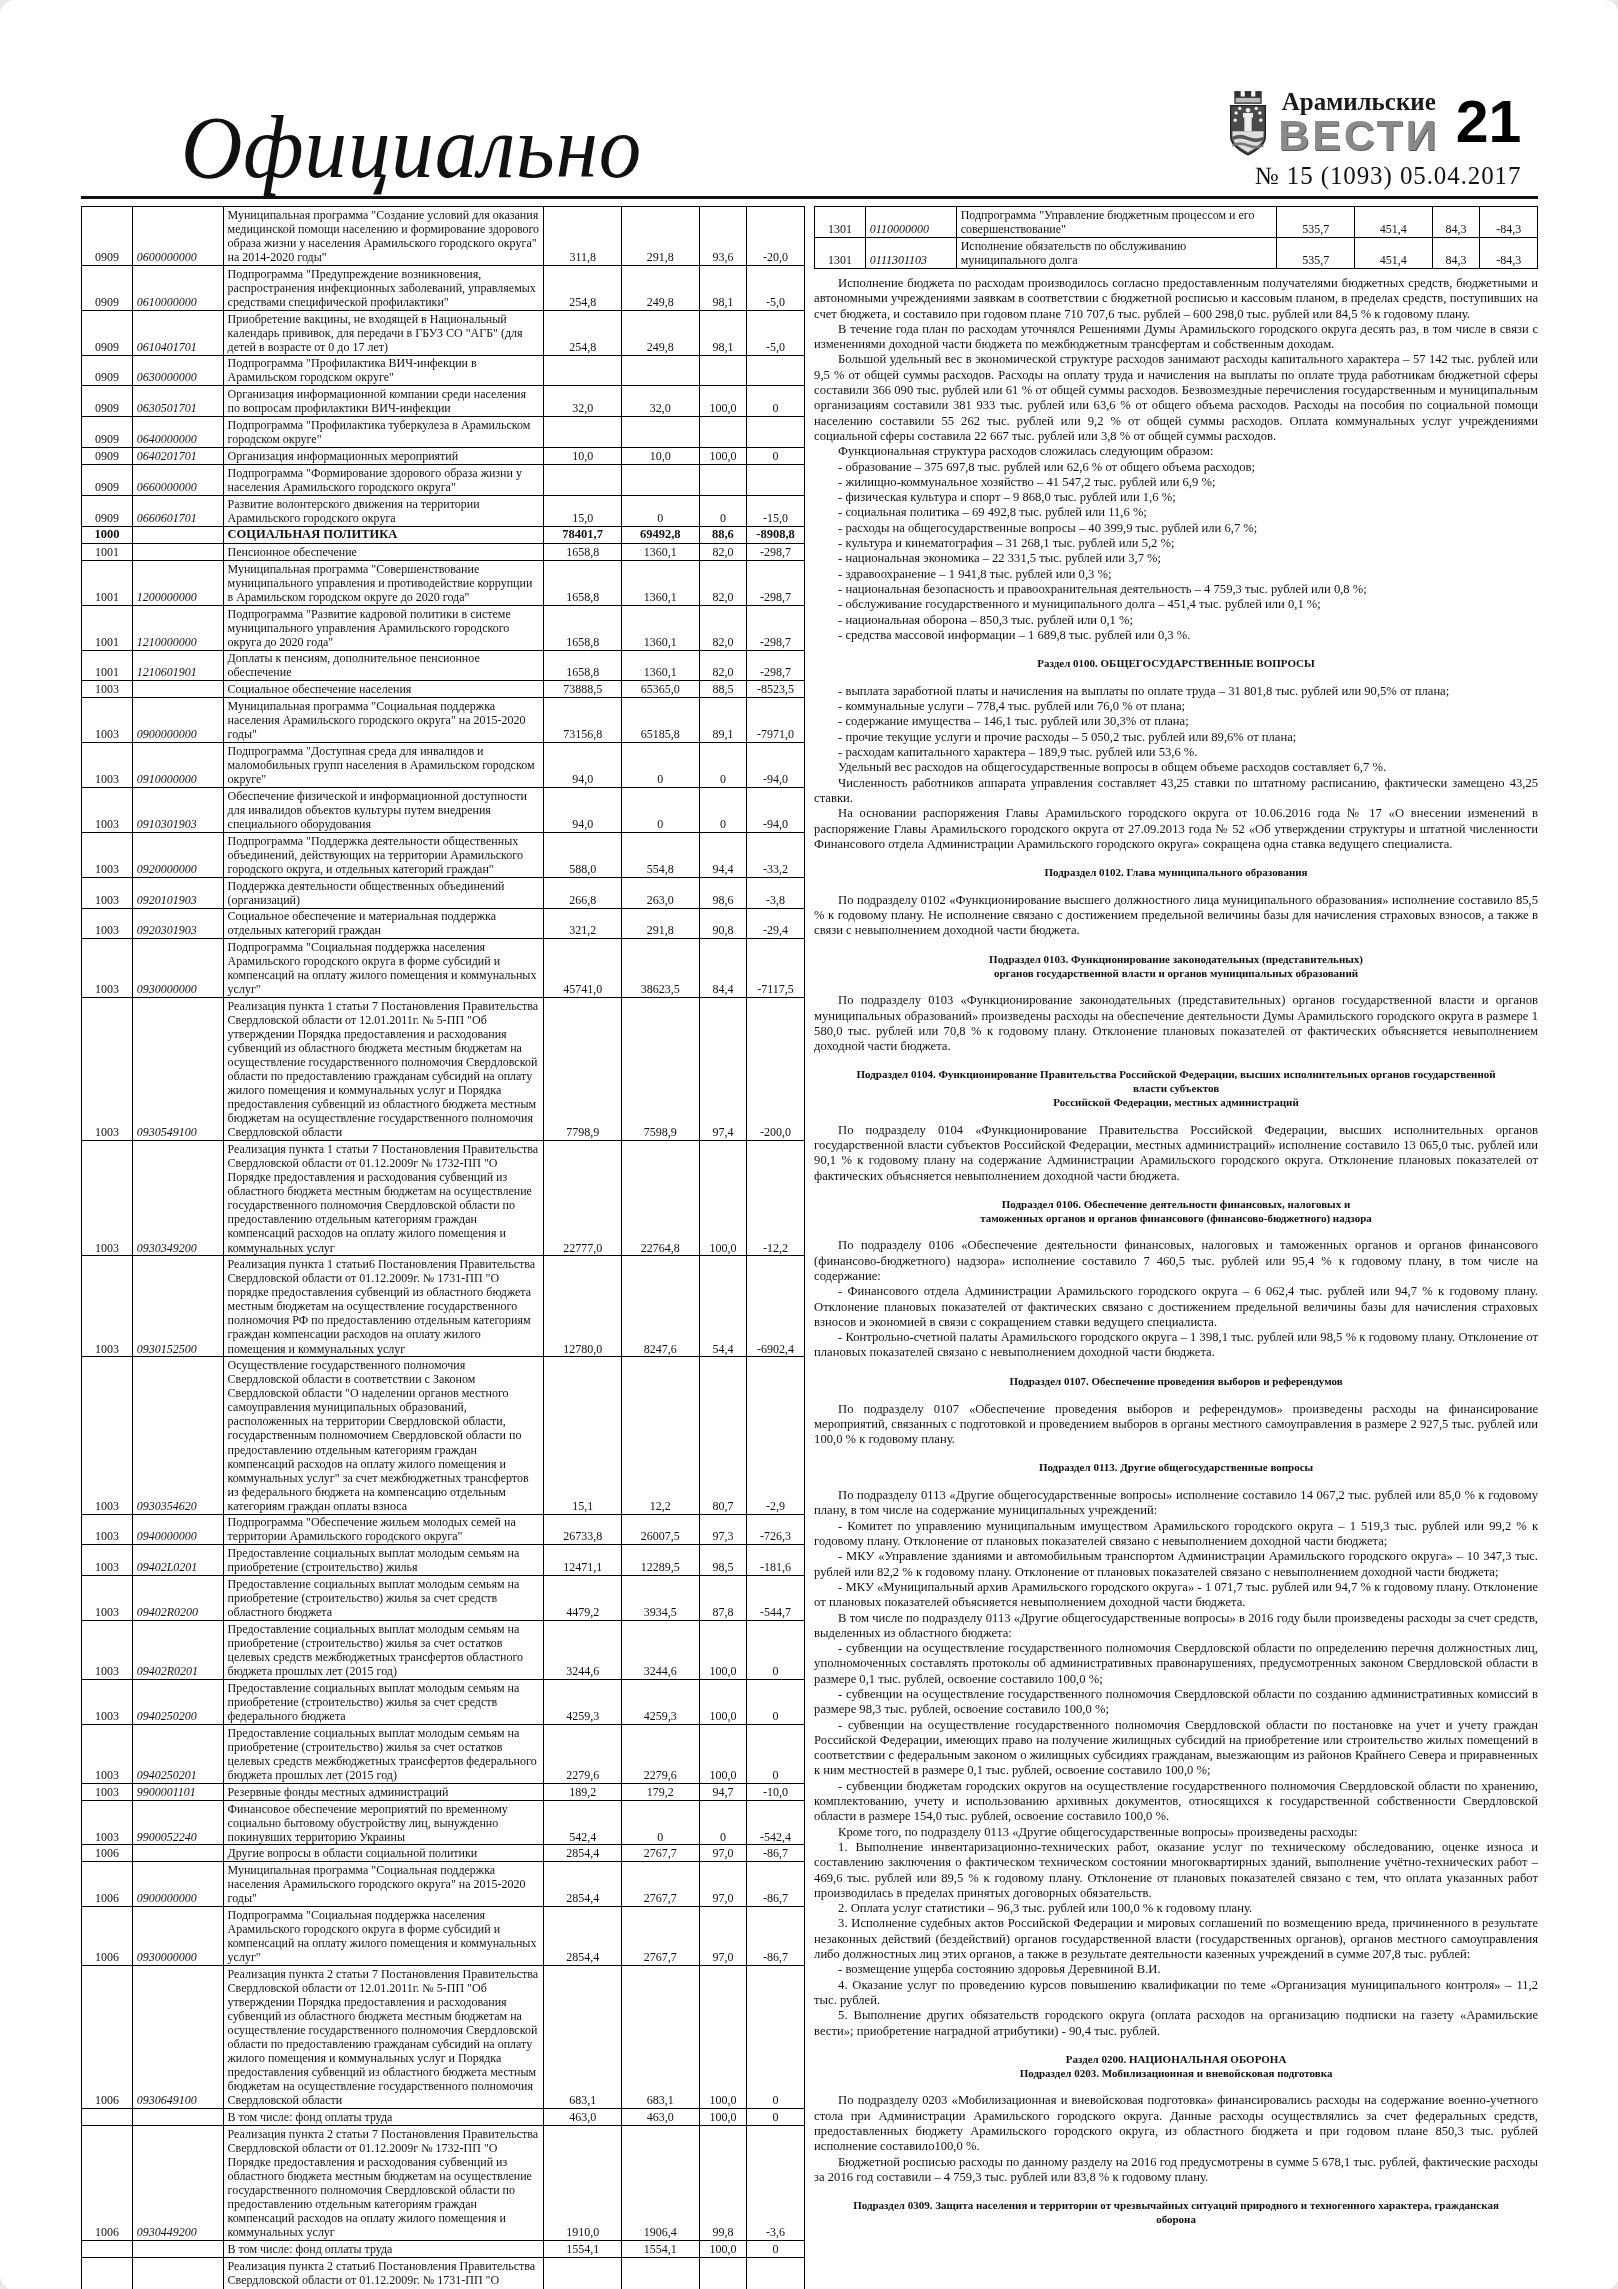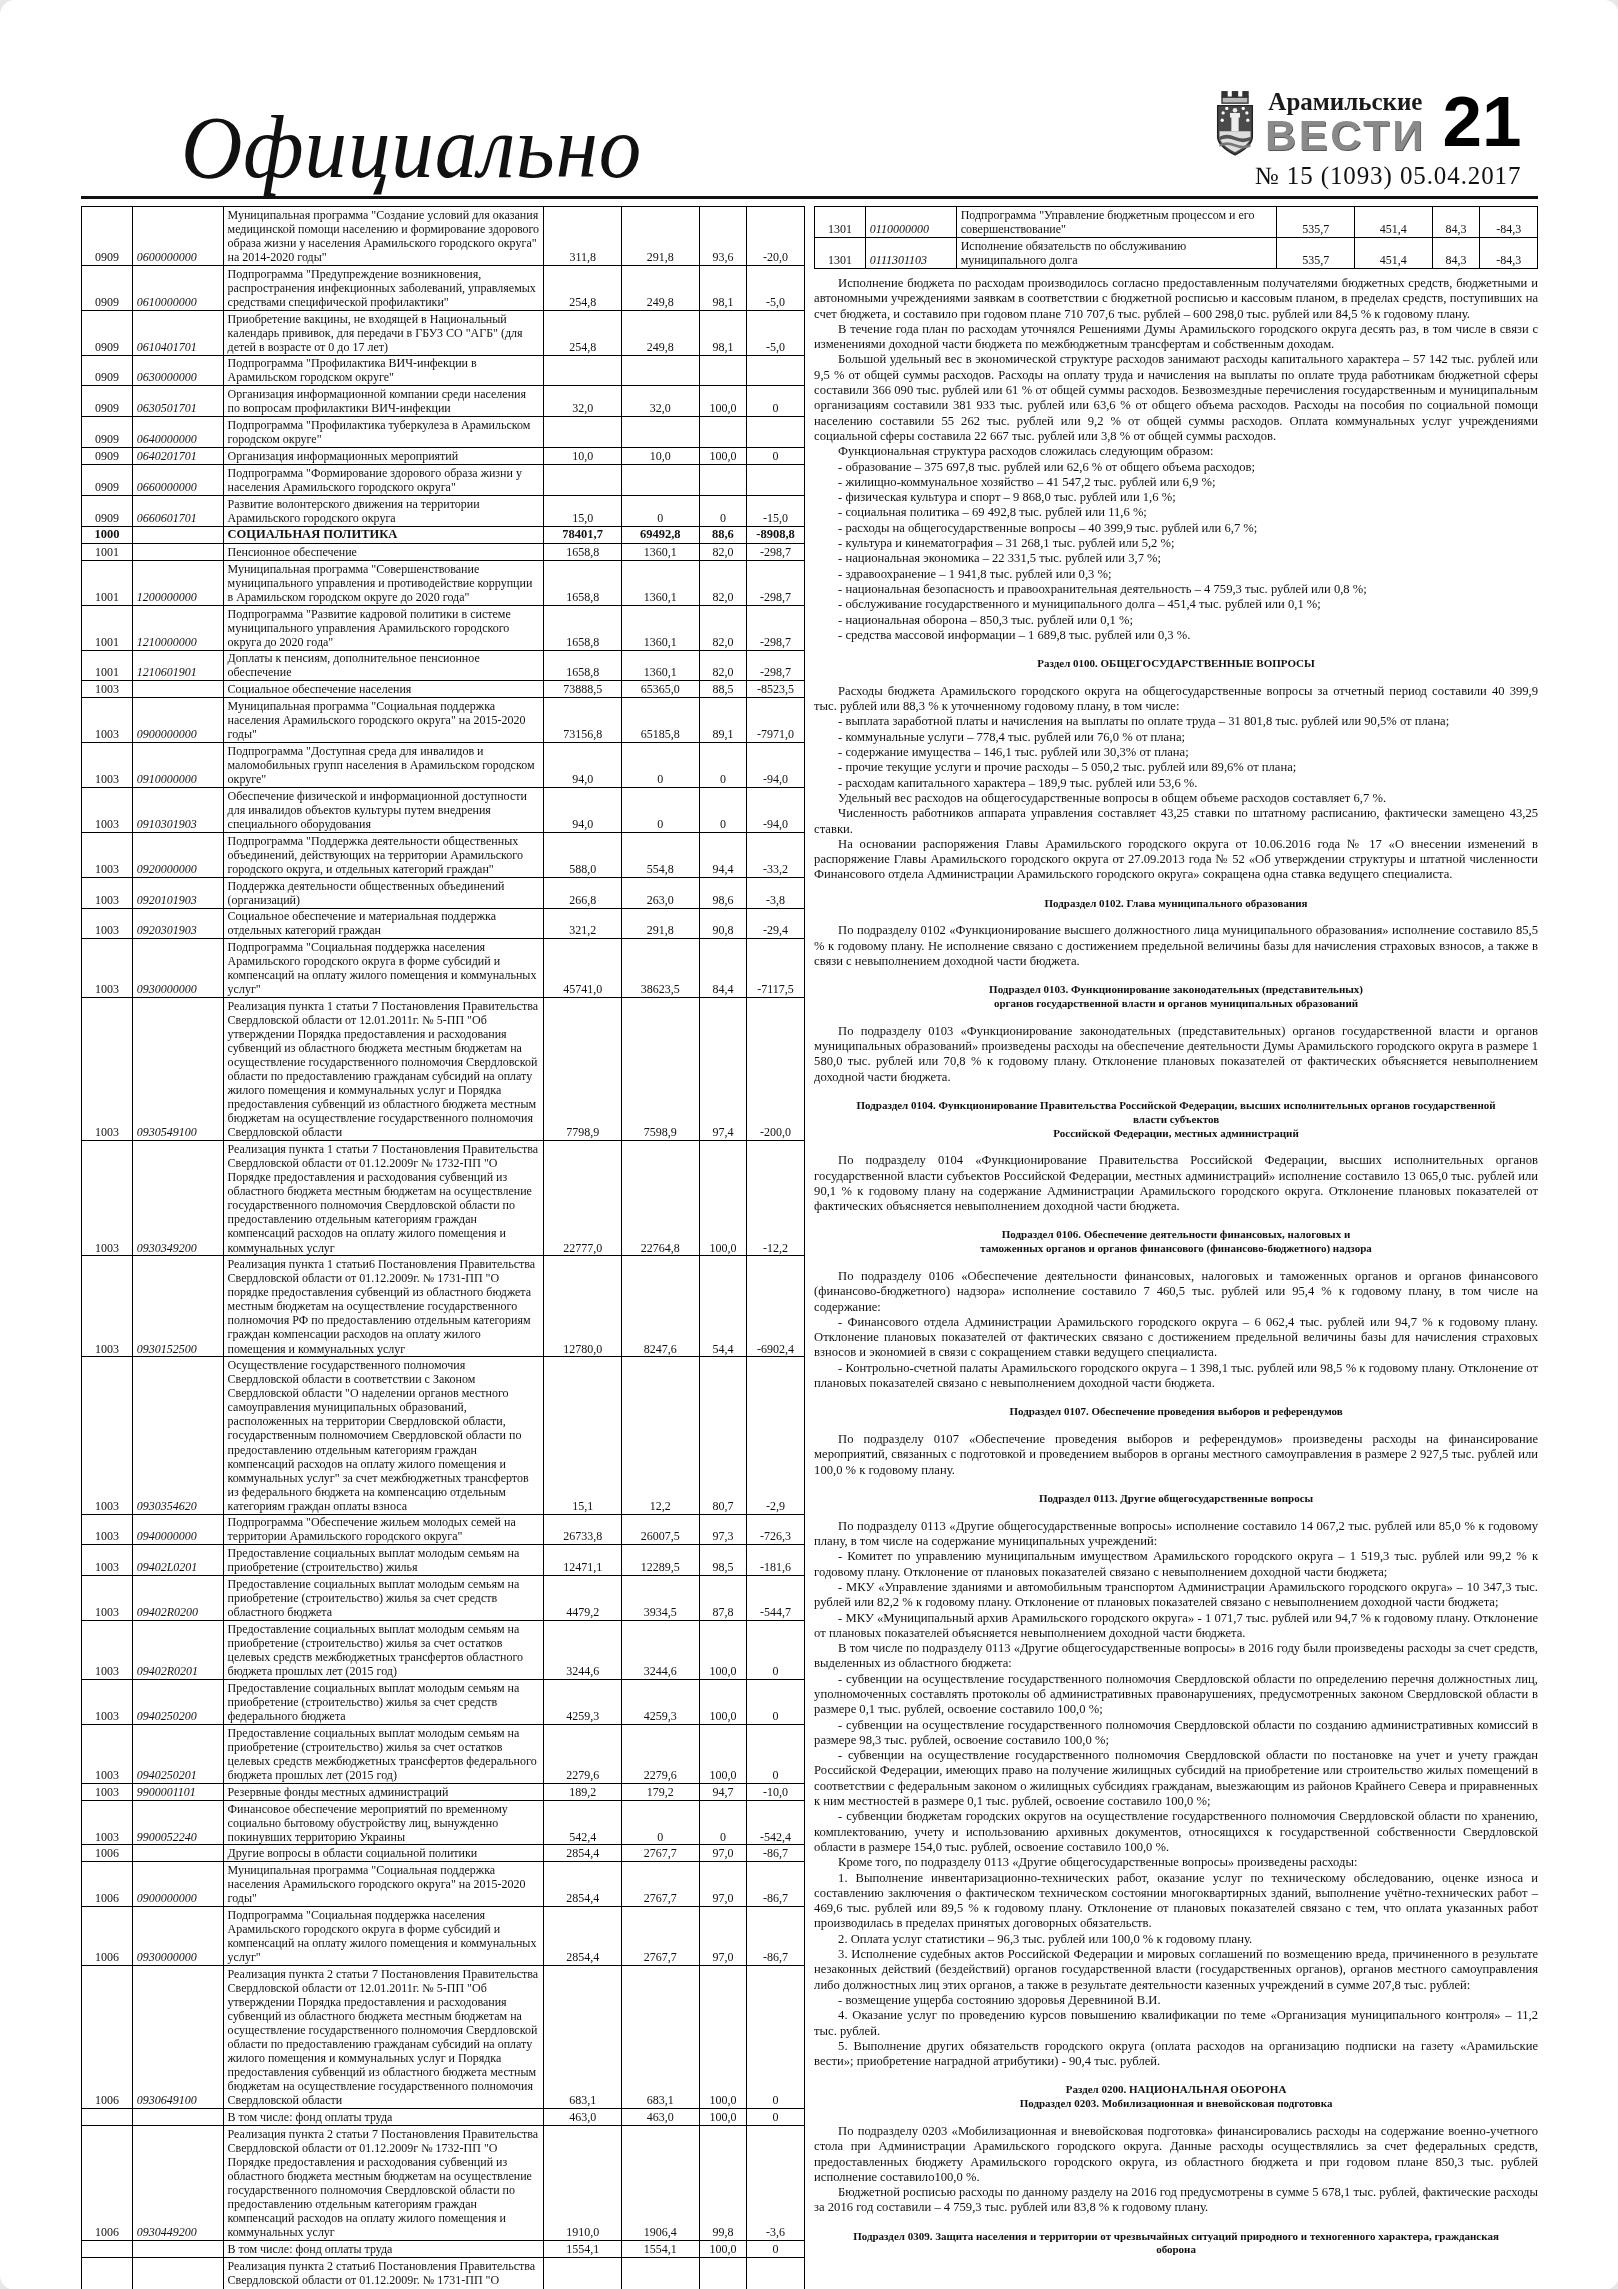--- a/index.html
+++ b/index.html
@@ -17,21 +17,21 @@
   }
   .brand{display:flex;flex-direction:column;align-items:flex-end;margin-right:16.6px;}
   .brand-row{display:flex;align-items:center;gap:9.2px;}
   .coat{width:42px;height:68px;flex:none;}
   .brand-words{display:flex;flex-direction:column;align-items:center;line-height:1;}
   .brand-top{font-family:Liberation Serif, serif;font-weight:bold;font-size:25px;color:#1a1a1a;}
   .brand-bottom{
     font-family:"Liberation Sans", sans-serif;font-weight:bold;font-size:43px;color:#8a8a8a;
     letter-spacing:2.8px;text-shadow:0.9px 0.9px 0 #555;
   }
-  .page-num{font-family:"Liberation Sans", sans-serif;font-weight:bold;font-size:71px;line-height:.85;color:#000;margin-left:7.4px;}
+  .page-num{font-family:"Liberation Sans", sans-serif;font-weight:bold;font-size:59px;line-height:.85;color:#000;margin-left:7.4px;}
   .issue-line{font-size:25px;margin-top:5.5px;letter-spacing:0.9px;}
   .rule{border-top:3.7px solid #111;margin:5.5px 0 7.4px 0;}
   
   .columns{display:flex;gap:9.2px;align-items:flex-start;}
   .col{width:50%;}
   
   table.budget{border-collapse:collapse;width:100%;table-layout:fixed;
     font-size:12px;line-height:1.17;}
   table.budget td{border:1.1px solid #000;padding:0.9px 3.7px 0.9px 3.7px;overflow:hidden;}
   td.c1{width:6.5%;text-align:center;vertical-align:bottom;}
@@ -513,21 +513,20 @@
           <p class="para">- социальная политика – 69 492,8 тыс. рублей или 11,6 %;</p>
           <p class="para">- расходы на общегосударственные вопросы – 40 399,9 тыс. рублей или 6,7 %;</p>
           <p class="para">- культура и кинематография – 31 268,1 тыс. рублей или 5,2 %;</p>
           <p class="para">- национальная экономика – 22 331,5 тыс. рублей или 3,7 %;</p>
           <p class="para">- здравоохранение – 1 941,8 тыс. рублей или 0,3 %;</p>
           <p class="para">- национальная безопасность и правоохранительная деятельность – 4 759,3 тыс. рублей или 0,8 %;</p>
           <p class="para">- обслуживание государственного и муниципального долга – 451,4 тыс. рублей или 0,1 %;</p>
           <p class="para">- национальная оборона – 850,3 тыс. рублей или 0,1 %;</p>
           <p class="para">- средства массовой информации – 1 689,8 тыс. рублей или 0,3 %.</p>
           <div class="sec-h">Раздел 0100. ОБЩЕГОСУДАРСТВЕННЫЕ ВОПРОСЫ</div>
-          <p class="para">Расходы бюджета Арамильского городского округа на общегосударственные вопросы за отчетный период составили 40 399,9 тыс. рублей или 88,3 % к уточненному годовому плану, в том числе:</p>
           <p class="para">- выплата заработной платы и начисления на выплаты по оплате труда – 31 801,8 тыс. рублей или 90,5% от плана;</p>
           <p class="para">- коммунальные услуги – 778,4 тыс. рублей или 76,0 % от плана;</p>
           <p class="para">- содержание имущества – 146,1 тыс. рублей или 30,3% от плана;</p>
           <p class="para">- прочие текущие услуги и прочие расходы – 5 050,2 тыс. рублей или 89,6% от плана;</p>
           <p class="para">- расходам капитального характера – 189,9 тыс. рублей или 53,6 %.</p>
           <p class="para">Удельный вес расходов на общегосударственные вопросы в общем объеме расходов составляет 6,7 %.</p>
           <p class="para">Численность работников аппарата управления составляет 43,25 ставки по штатному расписанию, фактически замещено 43,25 ставки.</p>
           <p class="para">На основании распоряжения Главы Арамильского городского округа от 10.06.2016 года № 17 «О внесении изменений в распоряжение Главы Арамильского городского округа от 27.09.2013 года № 52 «Об утверждении структуры и штатной численности Финансового отдела Администрации Арамильского городского округа» сокращена одна ставка ведущего специалиста.</p>
           <div class="sec-h">Подраздел 0102. Глава муниципального образования</div>
           <p class="para">По подразделу 0102 «Функционирование высшего должностного лица муниципального образования» исполнение составило 85,5 % к годовому плану. Не исполнение связано с достижением предельной величины базы для начисления страховых взносов, а также в связи с невыполнением доходной части бюджета.</p>

